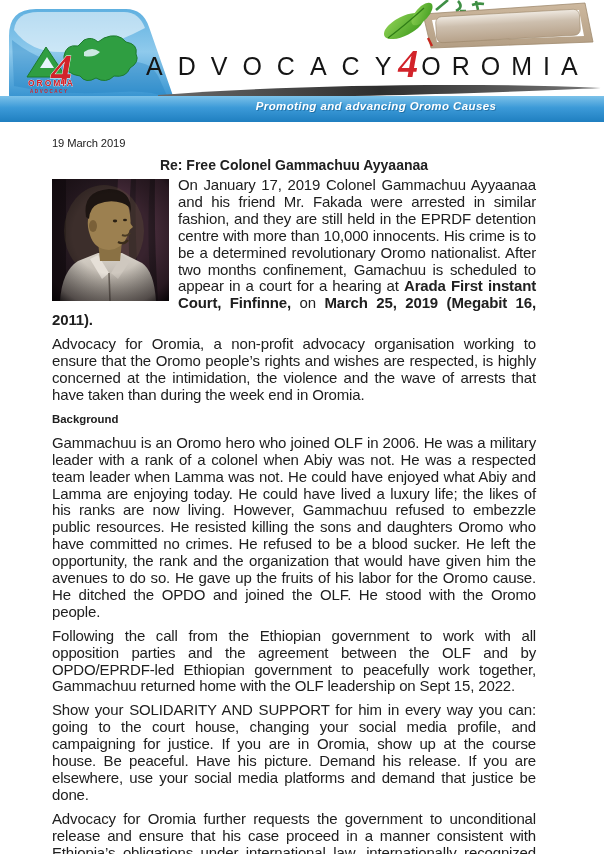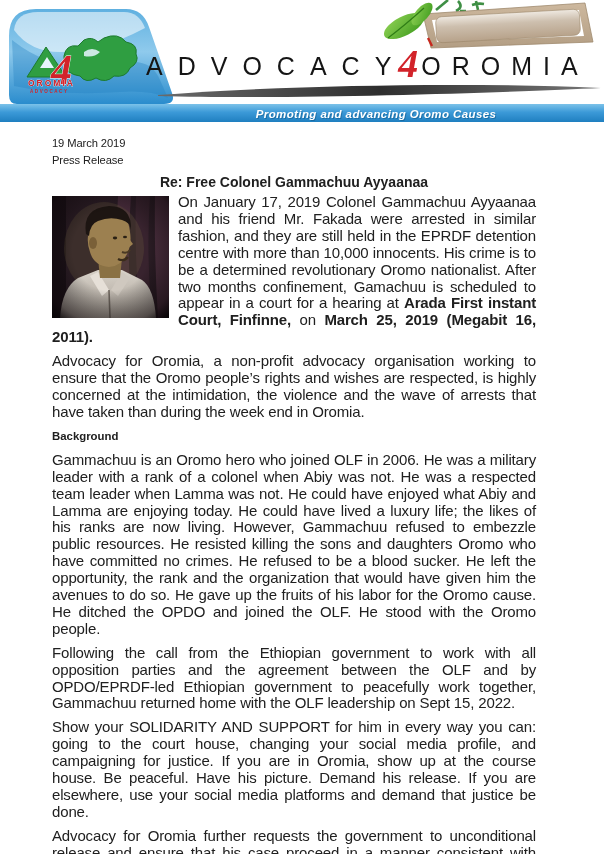--- a/index.html
+++ b/index.html
@@ -15,21 +15,21 @@
   .header-art { position:absolute; left:0; top:0; }
   .brand {
     position:absolute; left:146px; top:48px; display:flex; align-items:flex-end;
     white-space:nowrap;
   }
   .brand-w1 { font-size:25px; font-weight:400; letter-spacing:15px; color:#151515; line-height:1; }
   .brand-4  { font-family:"Liberation Serif", serif; font-style:italic; font-weight:700;
               font-size:40px; color:#d2232a; line-height:0.78; margin:0 3px 0 -8px; }
   .brand-w2 { font-size:25px; font-weight:400; letter-spacing:11px; color:#151515; line-height:1; }
   .tagbar {
-    position:absolute; left:0; right:0; bottom:0; height:18px;
+    position:absolute; left:0; right:0; bottom:0; height:26px;
     background:linear-gradient(#7cc2e9 0%, #3c9ad8 45%, #1f7fc0 100%);
     text-align:center; padding-left:148px;
   }
   .tagbar span {
     font-size:11.5px; font-weight:700; font-style:italic; color:#ffffff;
     line-height:18px; letter-spacing:0.4px; text-shadow:1px 1px 0 rgba(0,60,100,0.35);
   }
 
   
   .content { padding:13px 68px 0 52px; }
@@ -138,21 +138,20 @@
       <span class="brand-w2">OROMIA</span>
     </div>
 
     <div class="tagbar">
       <span>Promoting and advancing Oromo Causes</span>
     </div>
   </div>
 
   <div class="content">
     <div class="meta-line">19 March 2019</div>
-    <div class="meta-line">Press Release</div>
 
     <div class="doc-title">Re: Free Colonel Gammachuu Ayyaanaa</div>
 
     <p class="para">
       <svg class="portrait" viewBox="0 0 117 122">
         <defs>
           <radialGradient id="vig" cx="0.5" cy="0.45" r="0.72">
             <stop offset="0.45" stop-color="#000000" stop-opacity="0"></stop>
             <stop offset="0.85" stop-color="#0d070a" stop-opacity="0.55"></stop>
             <stop offset="1" stop-color="#070406" stop-opacity="0.95"></stop>

